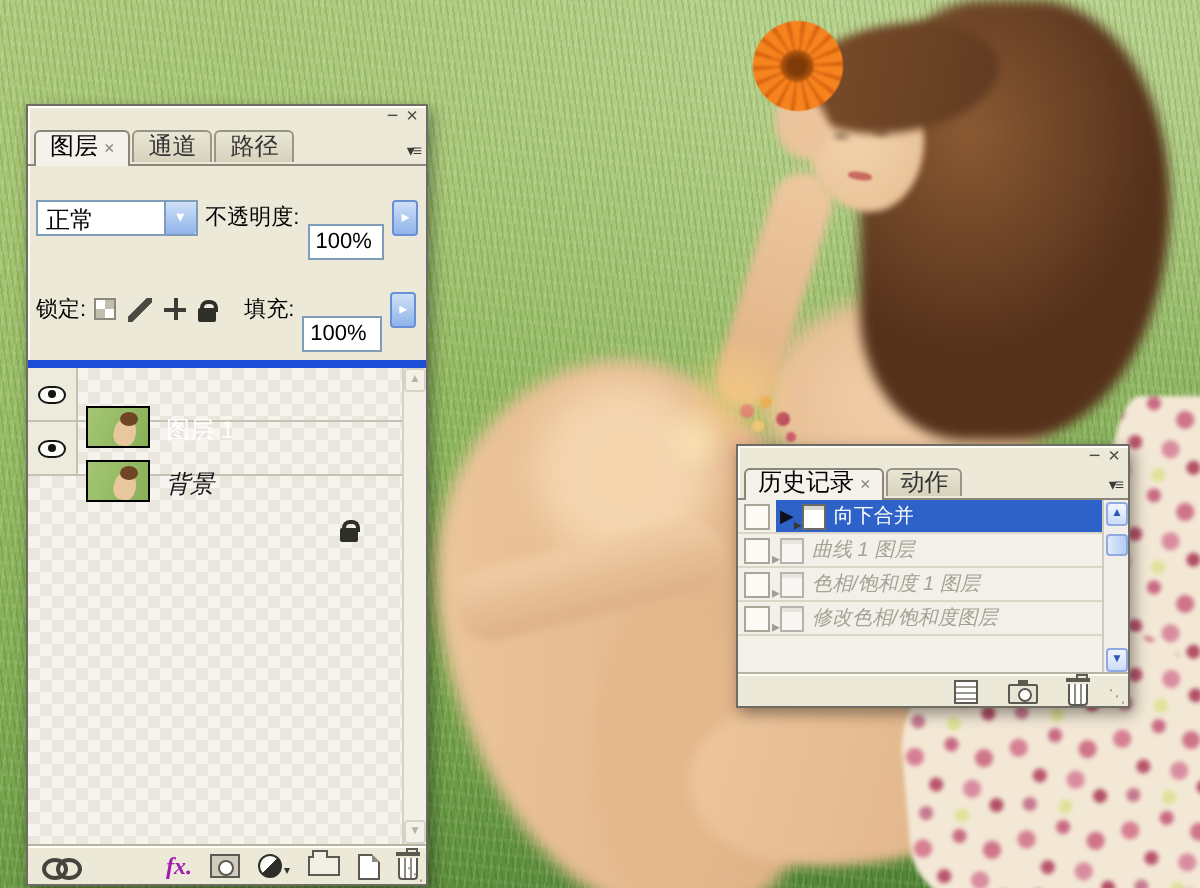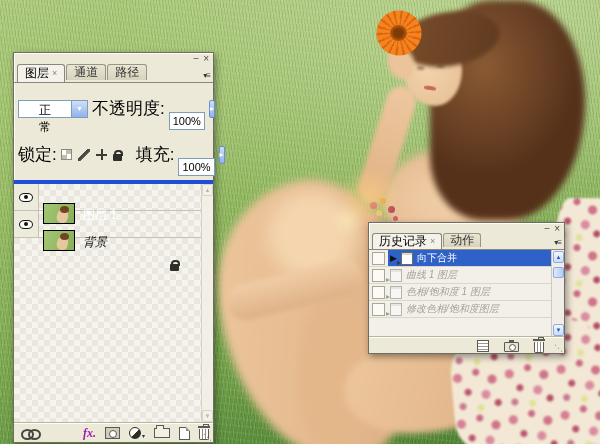--- a/index.html
+++ b/index.html
@@ -80,38 +80,38 @@
   .flare2 { left:330px; top:202px; width:36px; height:36px; border-radius:50%;
     background:radial-gradient(rgba(255,238,185,.55), rgba(255,238,185,0) 70%); filter:blur(2px); }
   .flare3 { left:360px; top:210px; width:32px; height:32px; border-radius:50%;
     background:radial-gradient(rgba(248,175,165,.5), rgba(248,175,165,0) 70%); filter:blur(2px); }
 
   
   .panel { position:absolute; background:#ece9d8; border:1px solid #6f6d63;
     box-shadow:2px 3px 7px rgba(0,0,0,.4), inset 1px 1px 0 #fffef7; font-size:12px; color:#000; }
   .p-titlebar { height:11px; display:flex; justify-content:flex-end; align-items:center; gap:4px; padding:0 4px; }
   .winbtn { font-size:10px; line-height:9px; color:#4b4b43; cursor:default; }
-  .p-tabs { display:flex; align-items:flex-start; padding-left:3px; border-bottom:1px solid #8a8679; position:relative; height:19px; }
+  .p-tabs { display:flex; align-items:center; padding-left:3px; border-bottom:1px solid #8a8679; position:relative; height:19px; }
   .tab { display:flex; align-items:center; gap:3px; padding:1px 7px 2px; border:1px solid #9a9687; border-bottom:none;
     border-radius:3px 3px 0 0; background:linear-gradient(#e9e6d4,#d7d2bd); height:16px; font-size:12px; color:#333; margin-right:1px; }
   .tab.active { background:#f4f2ea; border-color:#8a8679; height:18px; margin-bottom:-1px; color:#000; }
   .tab-close { font-size:9px; color:#8a8679; }
   .tab-menu { position:absolute; right:3px; bottom:2px; font-size:8px; color:#3a3a34; letter-spacing:-1px; line-height:8px; }
 
   
   .layers-panel { left:13px; top:52px; width:201px; height:391px; display:flex; flex-direction:column; }
   .ctl-row { display:flex; align-items:center; gap:4px; padding:4px 4px 3px; }
   .ctl-row.second { padding-top:0; padding-bottom:4px; border-bottom:4px solid #1d4ed8; }
   .combo { display:flex; width:84px; height:18px; border:1px solid #7f9db9; background:#fff; }
-  .combo-text { flex:1; padding:1px 20px; font-size:12px; }
+  .combo-text { flex:1; padding:1px 4px; font-size:12px; }
   .combo-btn, .spin-btn { display:flex; align-items:center; justify-content:center; color:#fff;
     background:linear-gradient(#cfe0f7,#8fb3ea); border:1px solid #6b8fd4; border-radius:2px; }
   .combo-btn { width:16px; font-size:8px; border:none; border-left:1px solid #7f9db9; border-radius:0 1px 1px 0; }
   .spin-btn { width:13px; height:18px; font-size:8px; }
-  .lbl { font-size:17px; white-space:nowrap;text-align:right; }
+  .lbl { font-size:11px; white-space:nowrap;text-align:right; }
   .field { width:40px; height:18px; border:1px solid #7f9db9; background:#fff; font-size:11px; padding:2px 3px;margin-top:25px; }
   .lockicons { display:flex; align-items:center; gap:6px; margin-right:2px; }
   .ic-checker { width:11px; height:11px; border:1px solid #8d8a7c;
     background:conic-gradient(#c2beae 0 25%, #fff 0 50%, #c2beae 0 75%, #fff 0); }
   .ic-brush { width:12px; height:12px; background:linear-gradient(135deg, transparent 38%, #4a4a42 40% 58%, transparent 60%); }
   .ic-move { width:11px; height:11px; position:relative; }
   .ic-move::before { content:''; position:absolute; left:0; top:5px; width:11px; height:2px; background:#3c3c35; }
   .ic-move::after { content:''; position:absolute; left:5px; top:0; width:2px; height:11px; background:#3c3c35; }
   .ic-lock { width:9px; height:7px; background:#2f2f2a; border-radius:1px; position:relative; margin-top:5px; }
   .ic-lock::before { content:''; position:absolute; top:-4px; left:1px; width:5px; height:4px;

